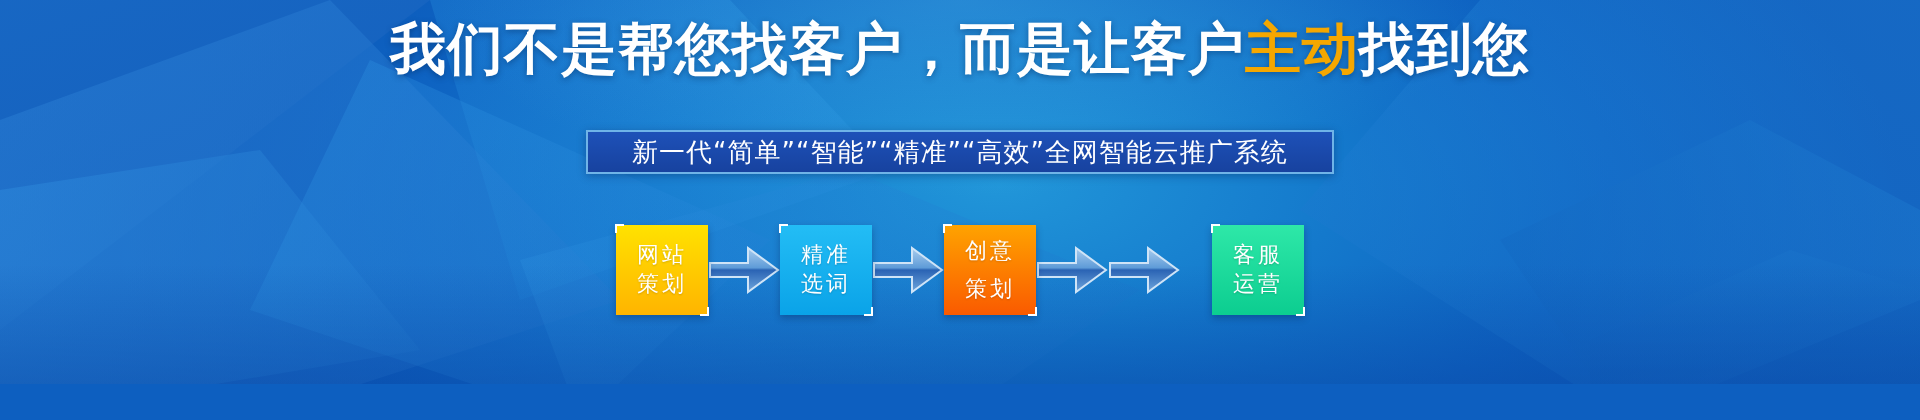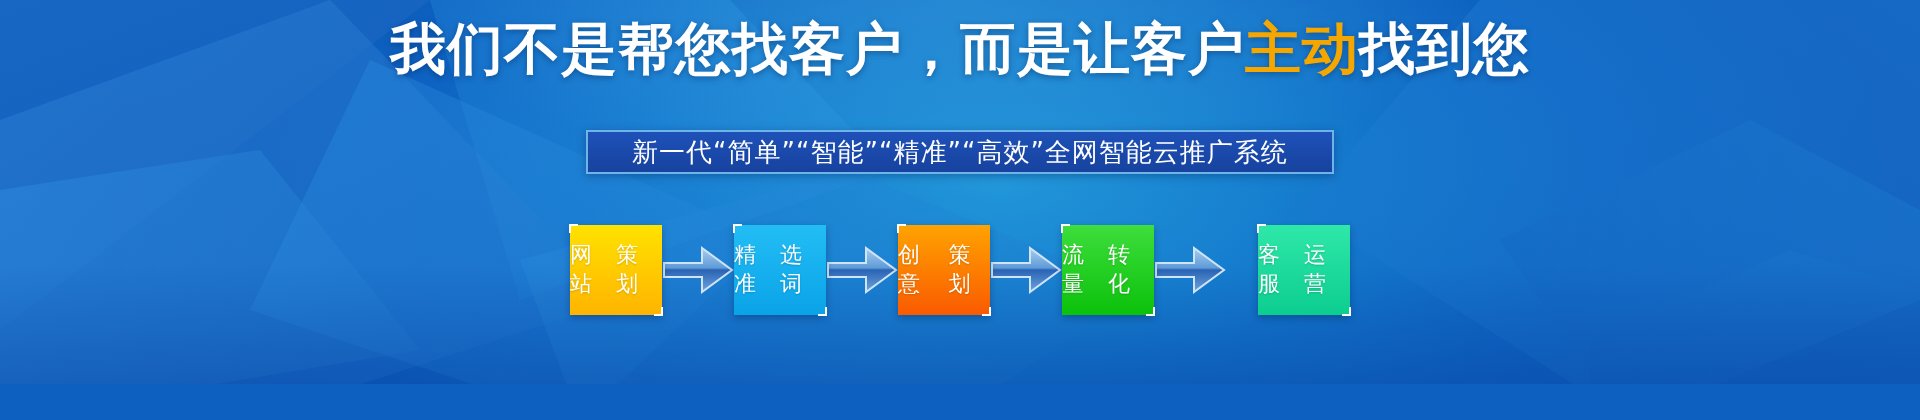--- a/index.html
+++ b/index.html
@@ -119,21 +119,21 @@
   
   .chain{
     position:absolute;left:50%;top:225px;
     transform:translateX(-50%);
     display:flex;align-items:center;
     gap:0;
   }
 
   .step{
     width:92px;height:90px;
-    display:flex;flex-direction:row;
+    display:flex;flex-direction:column;
     align-items:center;justify-content:center;
     color:#ffffff;
     font-family:"DejaVu Sans","Liberation Sans",sans-serif;
     font-size:22px;
     line-height:1.3;
     letter-spacing:3px;
     text-shadow:0 1px 2px rgba(0,0,0,.18);
     box-shadow:0 3px 7px rgba(0,25,70,.32);
     position:relative;
   }
@@ -221,24 +221,20 @@
       <span class="line">创意</span>
       <span class="line">策划</span>
     </div>
 
     <div class="arrow">
       <svg width="72" height="58" viewBox="0 0 72 58">
         <polygon points="2,22 40,22 40,7 70,29 40,51 40,36 2,36" fill="url(#ag)" stroke="#cfe4f7" stroke-width="2"></polygon>
       </svg>
     </div>
 
-    <div class="step step-4">
-      <span class="line">流量</span>
-      <span class="line">转化</span>
-    </div>
 
     <div class="arrow">
       <svg width="72" height="58" viewBox="0 0 72 58">
         <polygon points="2,22 40,22 40,7 70,29 40,51 40,36 2,36" fill="url(#ag)" stroke="#cfe4f7" stroke-width="2"></polygon>
       </svg>
     </div>
 
     <div class="step step-5">
       <span class="line">客服</span>
       <span class="line">运营</span>

